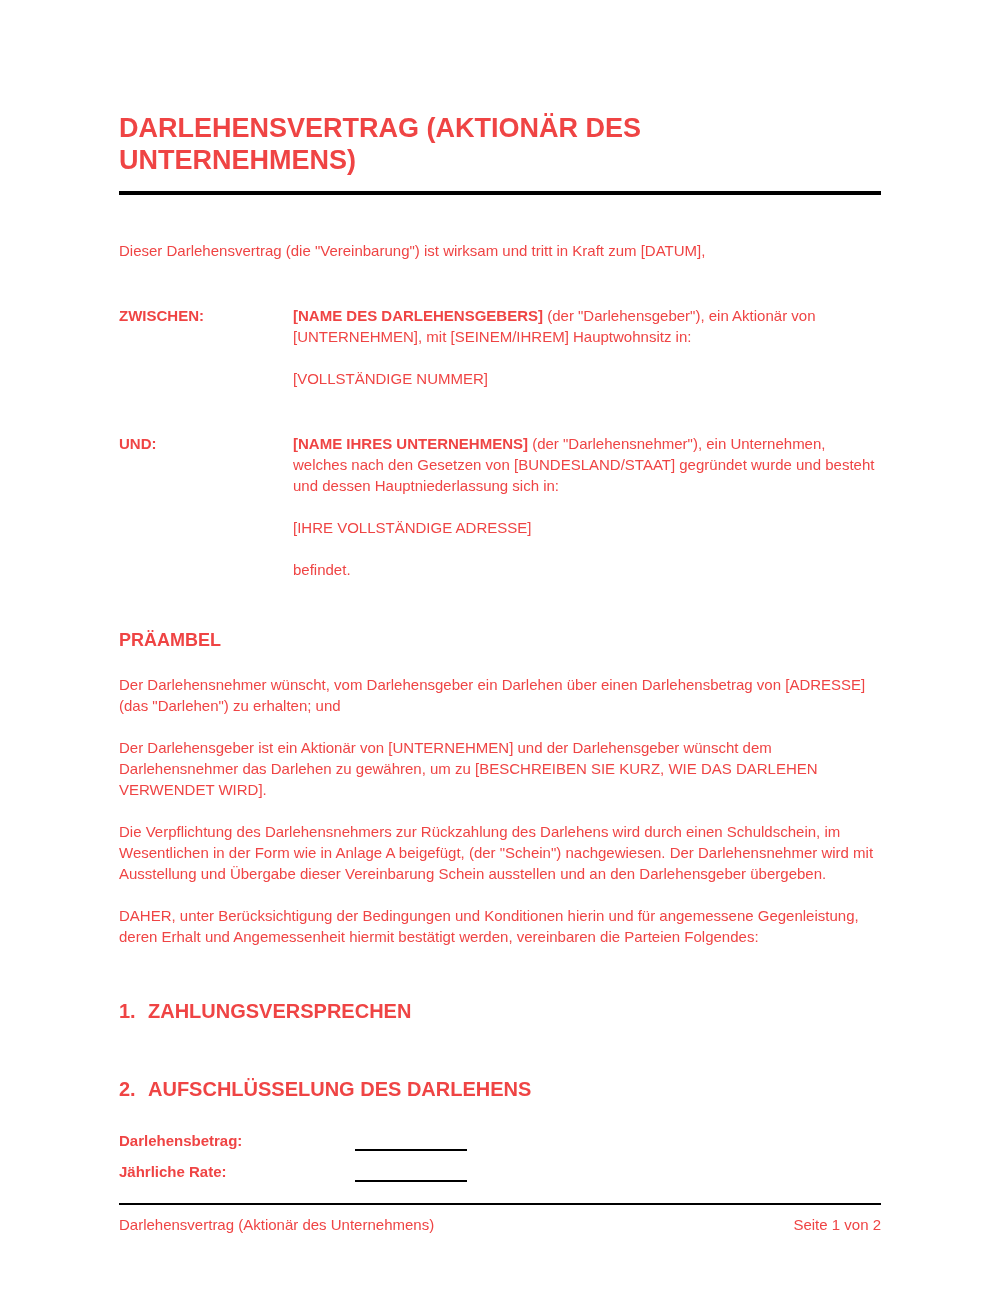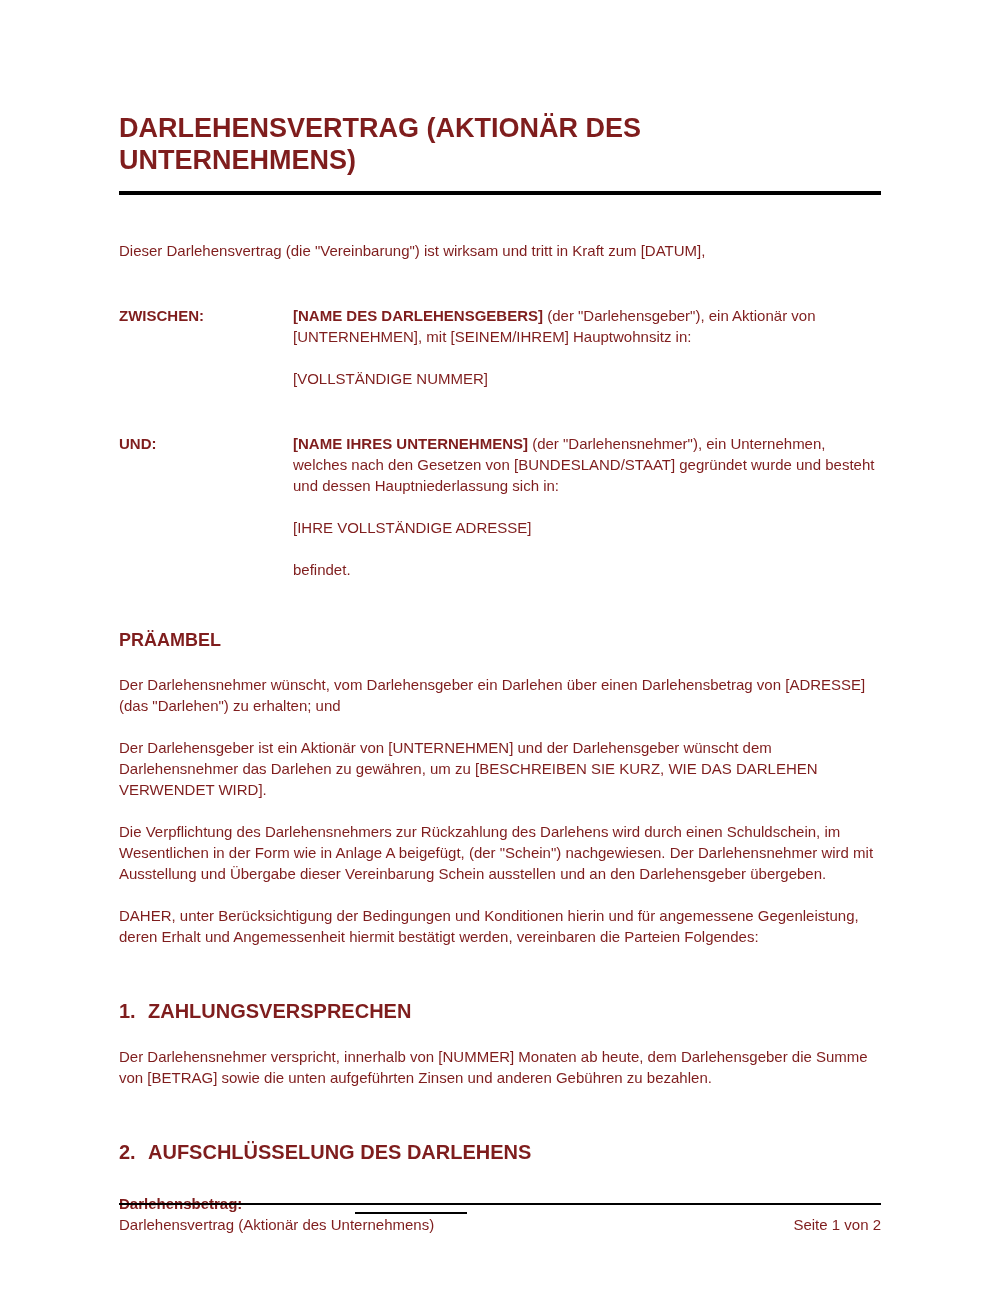--- a/index.html
+++ b/index.html
@@ -2,21 +2,21 @@
 <html><head>
 <meta charset="utf-8">
 <style>
   html, body { margin: 0; padding: 0; background: #ffffff; }
   .page {
     position: relative;
     width: 1000px;
     height: 1290px;
     margin: 0 auto;
     background: #ffffff;
-    color: #7f1d1d;
+    color: #ef4444;
     font-family: "Liberation Sans", "DejaVu Sans", sans-serif;
     font-size: 15px;
     line-height: 1.4;
     box-sizing: border-box;
     padding: 0 119px;
     overflow: hidden;
   }
   .doc-title {
     margin: 0;
     padding-top: 112px;
@@ -107,29 +107,32 @@
   <div class="preamble-heading">PRÄAMBEL</div>
 
   <p class="para">Der Darlehensnehmer wünscht, vom Darlehensgeber ein Darlehen über einen Darlehensbetrag von [ADRESSE] (das "Darlehen") zu erhalten; und</p>
   <p class="para">Der Darlehensgeber ist ein Aktionär von [UNTERNEHMEN] und der Darlehensgeber wünscht dem Darlehensnehmer das Darlehen zu gewähren, um zu [BESCHREIBEN SIE KURZ, WIE DAS DARLEHEN VERWENDET WIRD].</p>
   <p class="para">Die Verpflichtung des Darlehensnehmers zur Rückzahlung des Darlehens wird durch einen Schuldschein, im Wesentlichen in der Form wie in Anlage A beigefügt, (der "Schein") nachgewiesen. Der Darlehensnehmer wird mit Ausstellung und Übergabe dieser Vereinbarung Schein ausstellen und an den Darlehensgeber übergeben.</p>
   <p class="para">DAHER, unter Berücksichtigung der Bedingungen und Konditionen hierin und für angemessene Gegenleistung, deren Erhalt und Angemessenheit hiermit bestätigt werden, vereinbaren die Parteien Folgendes:</p>
 
   <div class="section-heading">
     <span class="sec-num">1.</span><span>ZAHLUNGSVERSPRECHEN</span>
   </div>
-  <p class="para">Der Darlehensnehmer verspricht, innerhalb von [NUMMER] Monaten ab heute, dem Darlehensgeber die Summe von [BETRAG] sowie die unten aufgeführten Zinsen und anderen Gebühren zu bezahlen.</p>
 
   <div class="section-heading">
     <span class="sec-num">2.</span><span>AUFSCHLÜSSELUNG DES DARLEHENS</span>
   </div>
 
   <div class="loan-rows">
     <div class="loan-row">
       <span class="loan-label">Darlehensbetrag:</span>
+      <span class="blank-line"></span>
+    </div>
+    <div class="loan-row">
+      <span class="loan-label">Jährliche Rate:</span>
       <span class="blank-line"></span>
     </div>
   </div>
 
   <div class="footer">
     <span>Darlehensvertrag (Aktionär des Unternehmens)</span>
     <span>Seite 1 von 2</span>
   </div>
 
 </div>

